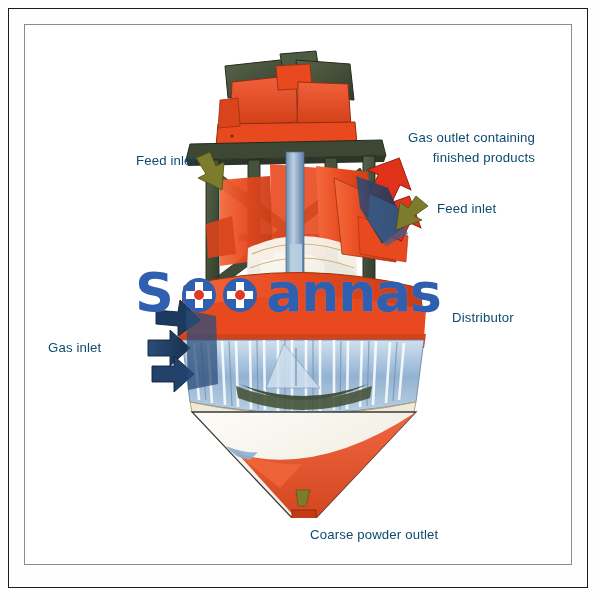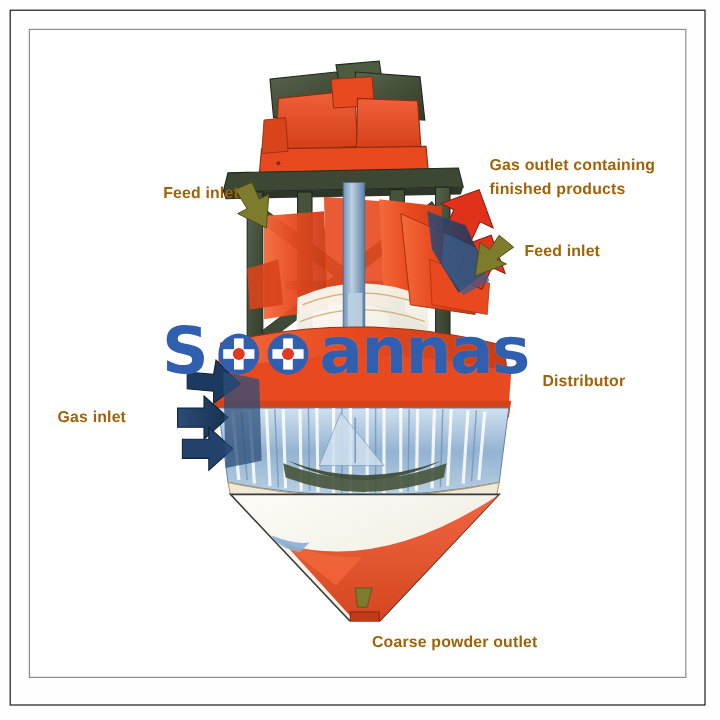--- a/index.html
+++ b/index.html
@@ -7,24 +7,24 @@
 
   #stage{position:relative;width:600px;height:600px;background:#fefefe;}
 
   
   .frame-outer{position:absolute;left:8px;top:8px;width:580px;height:580px;
                border:1.3px solid #1b1b1b;box-sizing:border-box;}
   .frame-inner{position:absolute;left:24px;top:24px;width:548px;height:541px;
                border:1.2px solid #8b8b8b;box-sizing:border-box;background:#ffffff;}
 
   
-  .label{position:absolute;color:#a16207;font-size:13.2px;letter-spacing:.15px;
-         white-space:nowrap;line-height:1.55;font-weight:bold;}
+  .label{position:absolute;color:#0c4a6e;font-size:13.2px;letter-spacing:.15px;
+         white-space:nowrap;line-height:1.55;}
   .lbl-gas-outlet{left:408px;top:128px;}
-  .lbl-gas-outlet .ln2{display:block;}
+  .lbl-gas-outlet .ln2{display:block;text-align:right;}
   .lbl-feed-left{left:136px;top:151px;}
   .lbl-feed-right{left:437px;top:199px;}
   .lbl-gas-inlet{left:48px;top:338px;}
   .lbl-distributor{left:452px;top:308px;}
   .lbl-coarse{left:310px;top:525px;text-align:right;}
 
   
   #machine{position:absolute;left:120px;top:48px;width:360px;height:470px;}
   #machine svg{display:block;width:360px;height:470px;}
 

